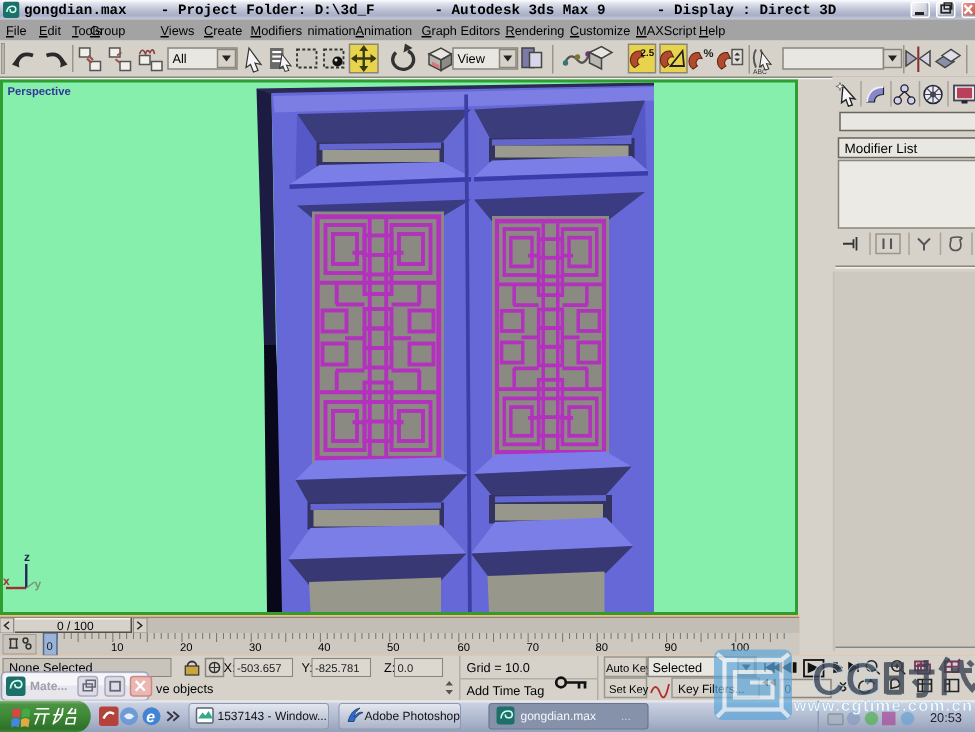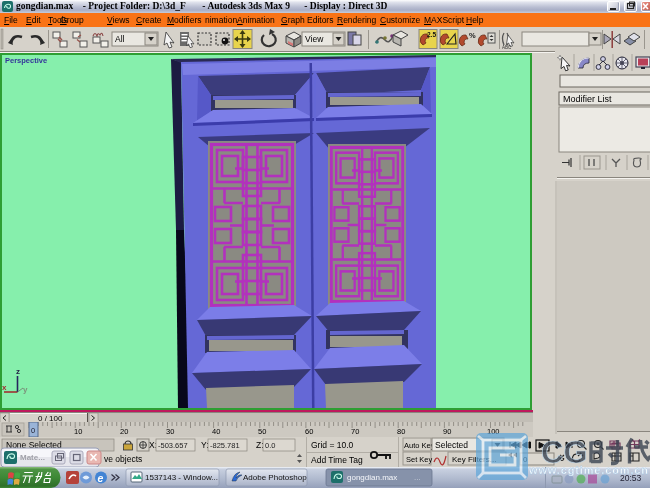--- a/index.html
+++ b/index.html
@@ -1,29 +1,29 @@
 <!DOCTYPE html>
 <html><head>
 <meta charset="utf-8">
 <style>
   html,body{margin:0;padding:0;}
   body{width:650px;height:488px;overflow:hidden;font-family:"Liberation Sans",sans-serif;position:relative;background:#D6D2CA;}
   .abs{position:absolute;}
   #titlebar{left:0;top:0;width:650px;height:13px;background:linear-gradient(to bottom,#fdfdfe 0%,#dfe2ec 18%,#b9bed2 55%,#a8aec6 78%,#c6cad9 100%);}
-  #titletext{left:16px;top:1px;font-family:Liberation Serif, serif;font-weight:bold;font-size:9.5px;color:#000;white-space:nowrap;letter-spacing:0px;}
+  #titletext{left:16px;top:1px;font-family:Liberation Mono, monospace;font-weight:bold;font-size:9.5px;color:#000;white-space:nowrap;letter-spacing:0px;}
   .tbtn{top:1px;width:13px;height:11px;border-radius:2px;border:1px solid #fff;box-sizing:border-box;background:linear-gradient(135deg,#f8f8fa,#b8bccc);box-shadow:inset -1px -1px 1px #9aa0b4;}
   #btn-close{background:linear-gradient(135deg,#e8968c,#c04f42);}
-  #menubar{left:0;top:13px;width:650px;height:14px;background:#f97316;font-size:8.5px;color:#000;}
+  #menubar{left:0;top:13px;width:650px;height:14px;background:#a3a3a3;font-size:8.5px;color:#000;}
   #menubar span{position:absolute;top:2px;white-space:nowrap;}
   #menubar u{text-decoration:underline;}
   #toolbar{left:0;top:27px;width:650px;height:26px;background:#D6D2CA;}
   #vp{left:0;top:53px;width:528px;height:353px;border:2px solid #2E9E33;background:#86efac;overflow:hidden;}
   #vplabel{left:3px;top:1px;font-size:7.5px;font-weight:bold;color:#34349a;letter-spacing:0px;}
   #cpanel{left:533px;top:51px;width:117px;height:383px;background:#D6D2CA;margin-left:22px;}
-  #timeslider{left:0;top:410px;width:533px;height:12px;background:#be185d;}
+  #timeslider{left:0;top:410px;width:533px;height:12px;background:#fdba74;}
   #trackbar{left:0;top:422px;width:533px;height:15px;background:#CDC9C1;}
   #statusarea{left:0;top:437px;width:650px;height:30px;background:#fdba74;}
   #taskbar{left:0;top:467px;width:650px;height:21px;background:linear-gradient(to bottom,#e8ecf3 0%,#c3cbdd 12%,#b4bdd2 55%,#9aa5bf 90%,#8f9ab4 100%);}
 </style>
 </head>
 <body>
 
 <div class="abs" id="titlebar"></div>
 <svg class="abs" style="left:2px;top:1px" width="11" height="11" viewBox="0 0 11 11">
  <rect x="0" y="0" width="11" height="11" rx="2" fill="#1d6f6a"></rect>

